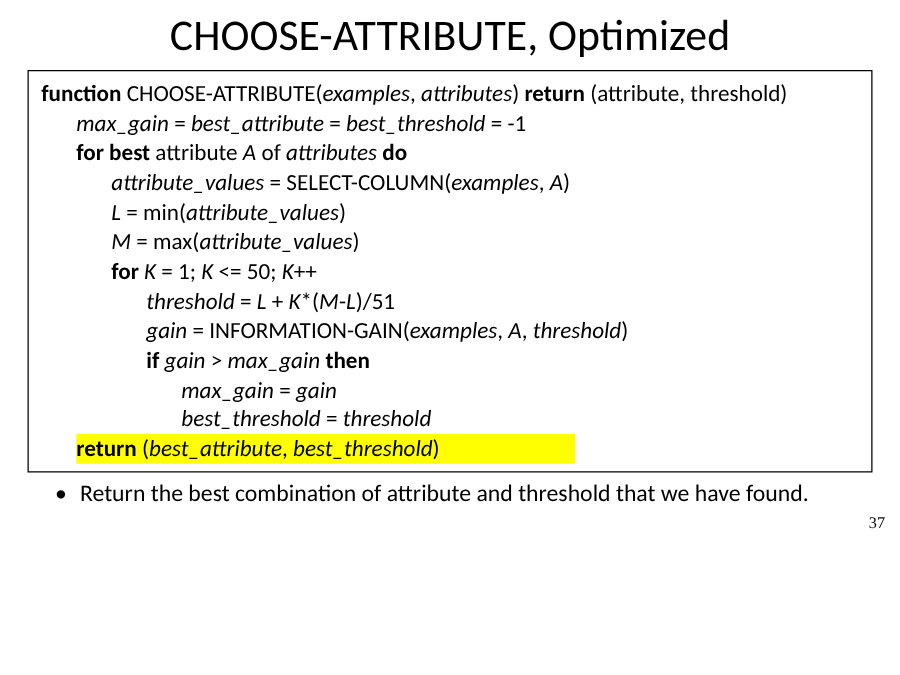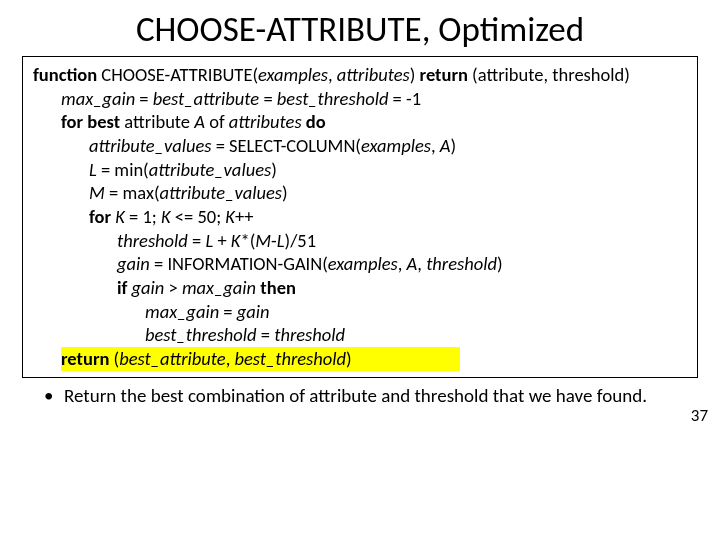--- a/index.html
+++ b/index.html
@@ -8,21 +8,21 @@
   .title { font-size: 35px; text-align: center; font-weight: 400; margin-bottom: 6px; letter-spacing: 0; }
   .codebox { border: 1.5px solid #000; padding: 6px 10px 6px 10px; font-size: 18.5px; line-height: 1.28; }
   .codebox div { white-space: pre; }
   .i1 { padding-left: 28px; }
   .i2 { padding-left: 56px; }
   .i3 { padding-left: 84px; }
   .i4 { padding-left: 112px; }
   .bullet-row { display: flex; align-items: flex-start; margin-top: 6px; font-size: 19px; line-height: 1.25; padding-left: 22px; padding-right: 30px; }
   .bullet-dot { width: 20px; flex: 0 0 20px; }
   .bullet-text { flex: 1; }
-  .pageno { position: absolute; right: 12px; bottom: 10px; font-size: 17px; }
+  .pageno { position: absolute; right: 12px; bottom: 10px; font-size: 13px; font-family: Liberation Serif, serif; }
   .hl { background: #ffff00; display: inline-block; padding-right: 108px; }
   .it { font-style: italic; }
   b { font-weight: bold; }
 </style>
 </head>
 <body>
 
 <div class="slide">
   <h1 class="title">CHOOSE-ATTRIBUTE, Optimized</h1>
 

